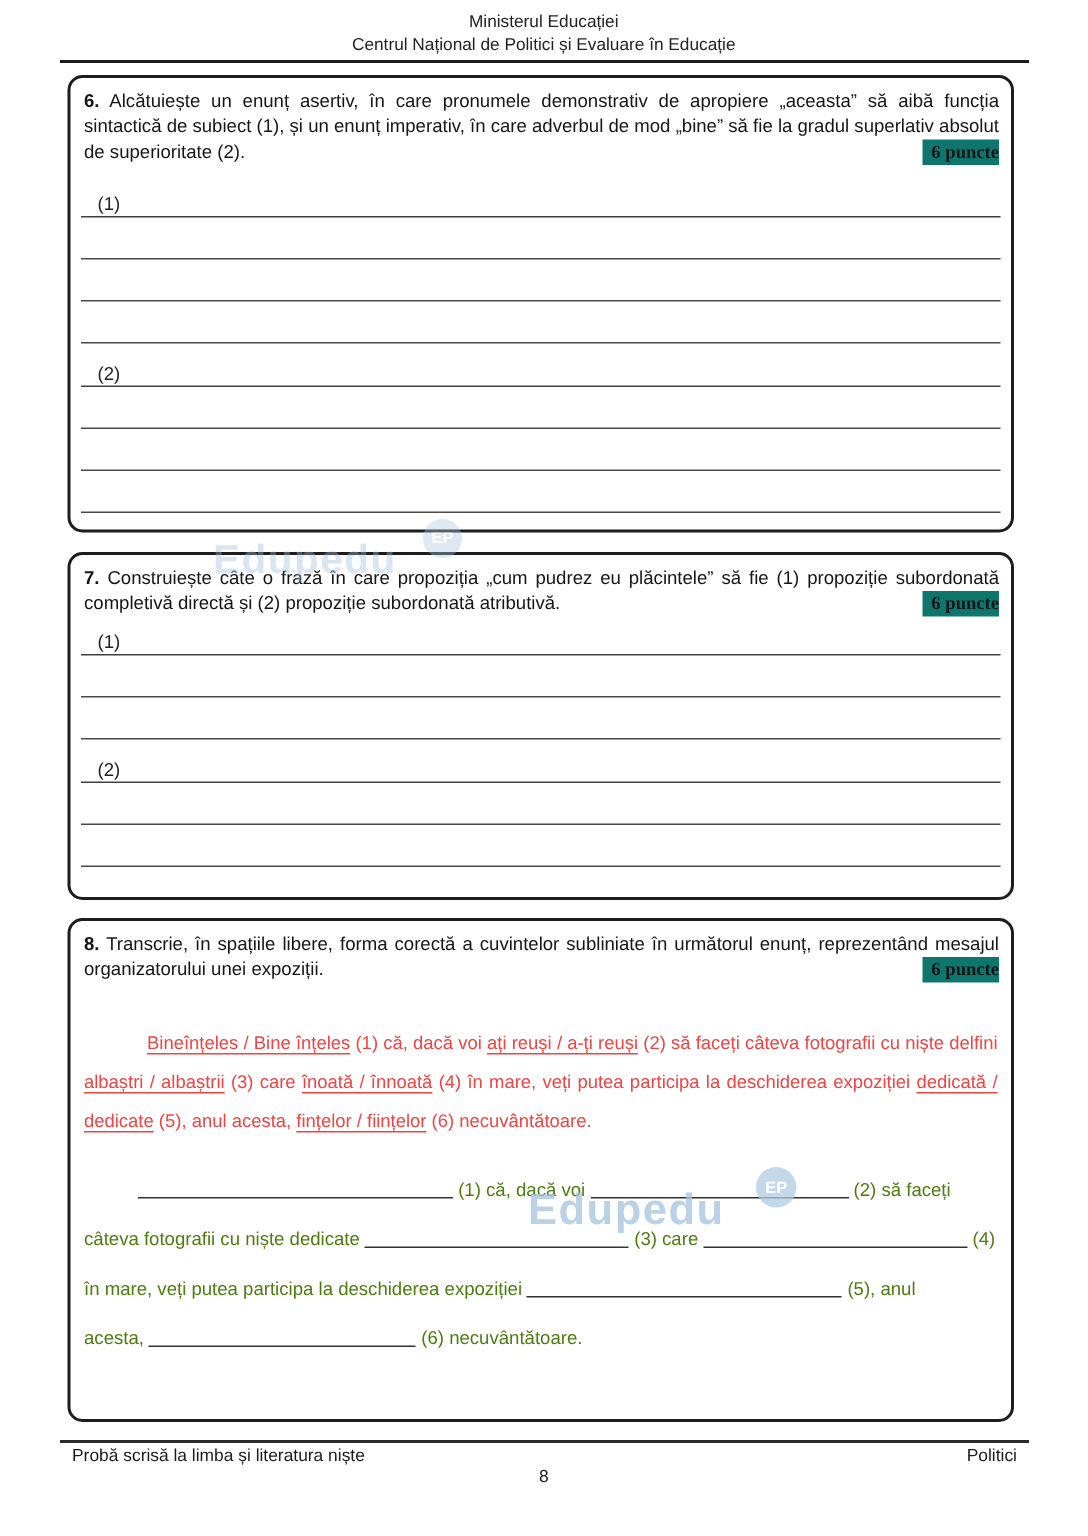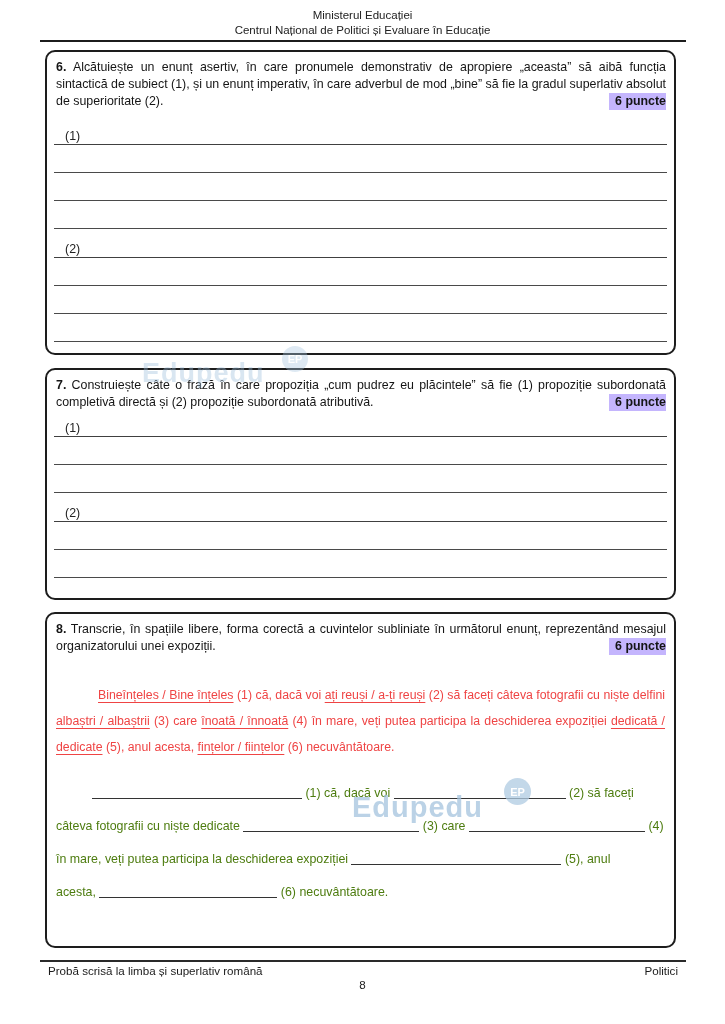--- a/index.html
+++ b/index.html
@@ -14,21 +14,21 @@
   .header-rule{position:absolute;top:40px;left:40px;width:646px;height:2px;background:#1c1c1c;}
   
   .qbox{position:absolute;left:45px;width:631px;border:2px solid #1d1d1d;border-radius:10px;
     background:#fff;box-sizing:border-box;}
   #qbox-6{top:50px;height:305px;}
   #qbox-7{top:368px;height:232px;}
   #qbox-8{top:612px;height:336px;}
   .qtext{position:relative;margin:7px 8px 0 9px;font-size:12.4px;line-height:17px;
     text-align:justify;color:#151515;}
   .qnum{font-weight:bold;}
-  .points{position:absolute;right:0;bottom:0;font-weight:bold;background:#c4b5fd;padding-left:6px;}
+  .points{position:absolute;right:0;bottom:0;font-weight:bold;background:#0f766e;padding-left:6px;font-family:Liberation Serif, serif;}
   
   .ans-area{margin:0 7px;}
   .ans-label-row{display:flex;align-items:flex-end;padding:0 0 1px 11px;
     border-bottom:1.4px solid #404040;box-sizing:border-box;font-size:12.4px;color:#222;}
   .ans-row{border-bottom:1.4px solid #4a4a4a;box-sizing:border-box;}
   
   .exercise{margin:27px 9px 0 9px;font-size:12.3px;line-height:26px;text-align:justify;
     text-indent:42px;color:#ef4444;}
   .uline{text-decoration:underline;text-underline-offset:3px;text-decoration-thickness:1.2px;}
   
@@ -120,16 +120,16 @@
   <span class="wm-text">Edupedu</span>
   <span class="wm-badge">EP</span>
 </div>
 <div class="watermark" id="wm-lower">
   <span class="wm-text">Edupedu</span>
   <span class="wm-badge">EP</span>
 </div>
 
 <div class="footer-rule"></div>
 <div class="footer-row">
-  <span>Probă scrisă la limba și superlativ română</span>
+  <span>Probă scrisă la limba și literatura niște</span>
   <span>Politici</span>
 </div>
 <div class="page-num">8</div>
 
 </body></html>

